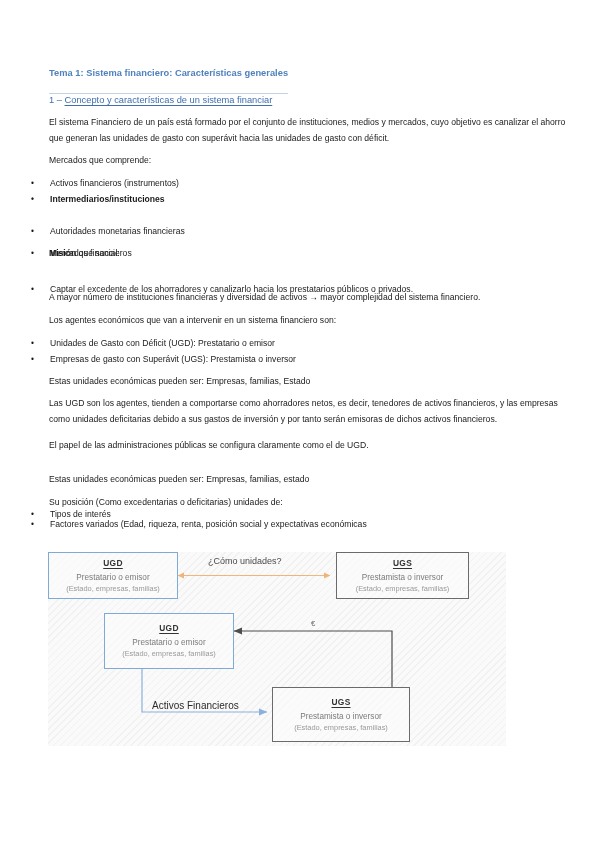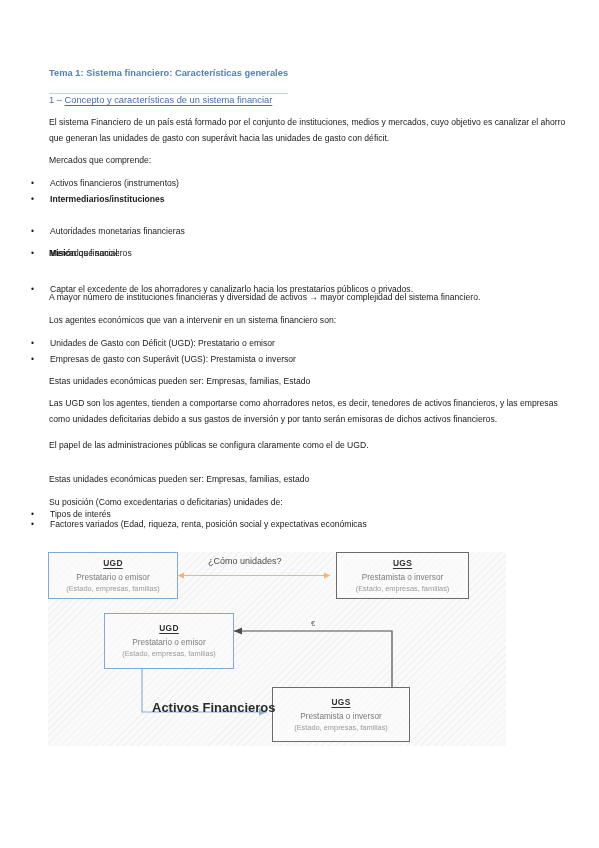--- a/index.html
+++ b/index.html
@@ -144,22 +144,22 @@
   }
 
   .q-label {
     position: absolute;
     font-size: 9px;
     color: #4a4a4a;
     white-space: nowrap;
   }
   .af-label {
     position: absolute;
-    font-size: 13px;
-    font-weight: bold;
+    font-size: 10px;
+    font-weight: normal;
     color: #2b2b2b;
     white-space: nowrap;
   }
   .eur-label {
     position: absolute;
     font-size: 7.6px;
     color: #6a6a6a;
     white-space: nowrap;
   }
   .svg-layer {

